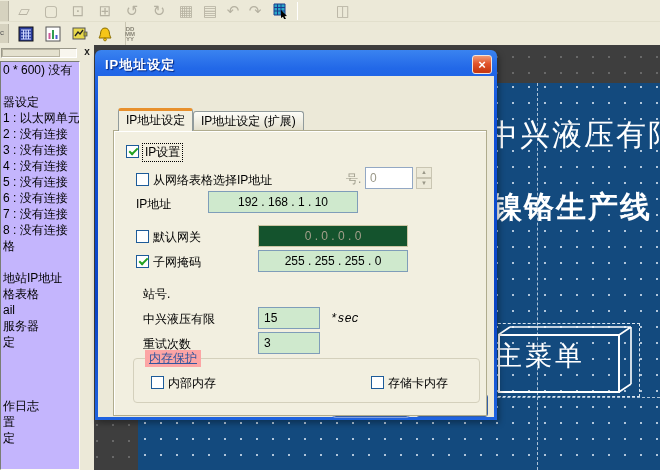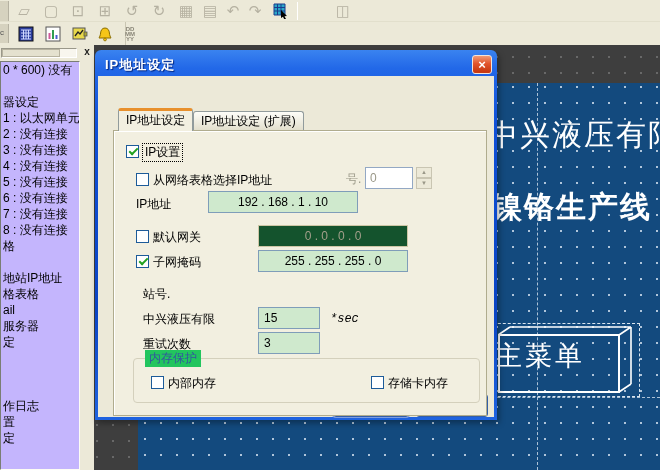--- a/index.html
+++ b/index.html
@@ -79,21 +79,21 @@
   .field { position:absolute; height:22px; line-height:20px; font-size:12px;
       border:1px solid #7f9db9; background:#cfe9cd; padding-left:5px; }
   .field.center { text-align:center; padding-left:0; }
   .field.disabled { background:#14532d; border-color:#cdc6a5; color:#a39f8b; }
   .spin { position:absolute; left:267px; top:91px; width:48px; height:22px; background:#fff;
       border:1px solid #93a8c4; color:#9a9888; line-height:20px; padding-left:4px; font-size:12px; }
   .spin-btns { position:absolute; left:318px; top:91px; width:16px; height:22px; }
   .spin-btns div { height:11px; background:#ece9d8; border:1px solid #c9c5b2; font-size:6px; color:#9a9888;
       text-align:center; line-height:9px; }
   .grp { position:absolute; left:35px; top:282px; width:347px; height:45px; border:1px solid #d4d0bc; border-radius:4px; }
-  .grp-label { position:absolute; left:47px; top:274px; background:#22c55e; padding:0 4px; color:#33569e; font-size:12px; }
+  .grp-label { position:absolute; left:47px; top:274px; background:#fca5a5; padding:0 4px; color:#33569e; font-size:12px;text-decoration:underline; }
   .dlg-btn { position:absolute; top:318px; height:23px; font-size:12px; text-align:center; line-height:21px;
       border:1px solid #335ea8; border-radius:3px;
       background:linear-gradient(180deg,#ffffff,#f2f0e4 55%,#dfdcc8); cursor:default; }
   .dlg-btn.ok { left:235px; width:76px; box-shadow:0 0 0 1px #7c9ce0; outline:1px dotted #000; outline-offset:-4px; }
   .dlg-btn.cancel { left:318px; width:72px; }
   .unit { position:absolute; font-size:12px; font-family:"Liberation Mono","DejaVu Sans Mono",monospace;font-style:italic; }
 </style>
 </head>
 <body>
 

